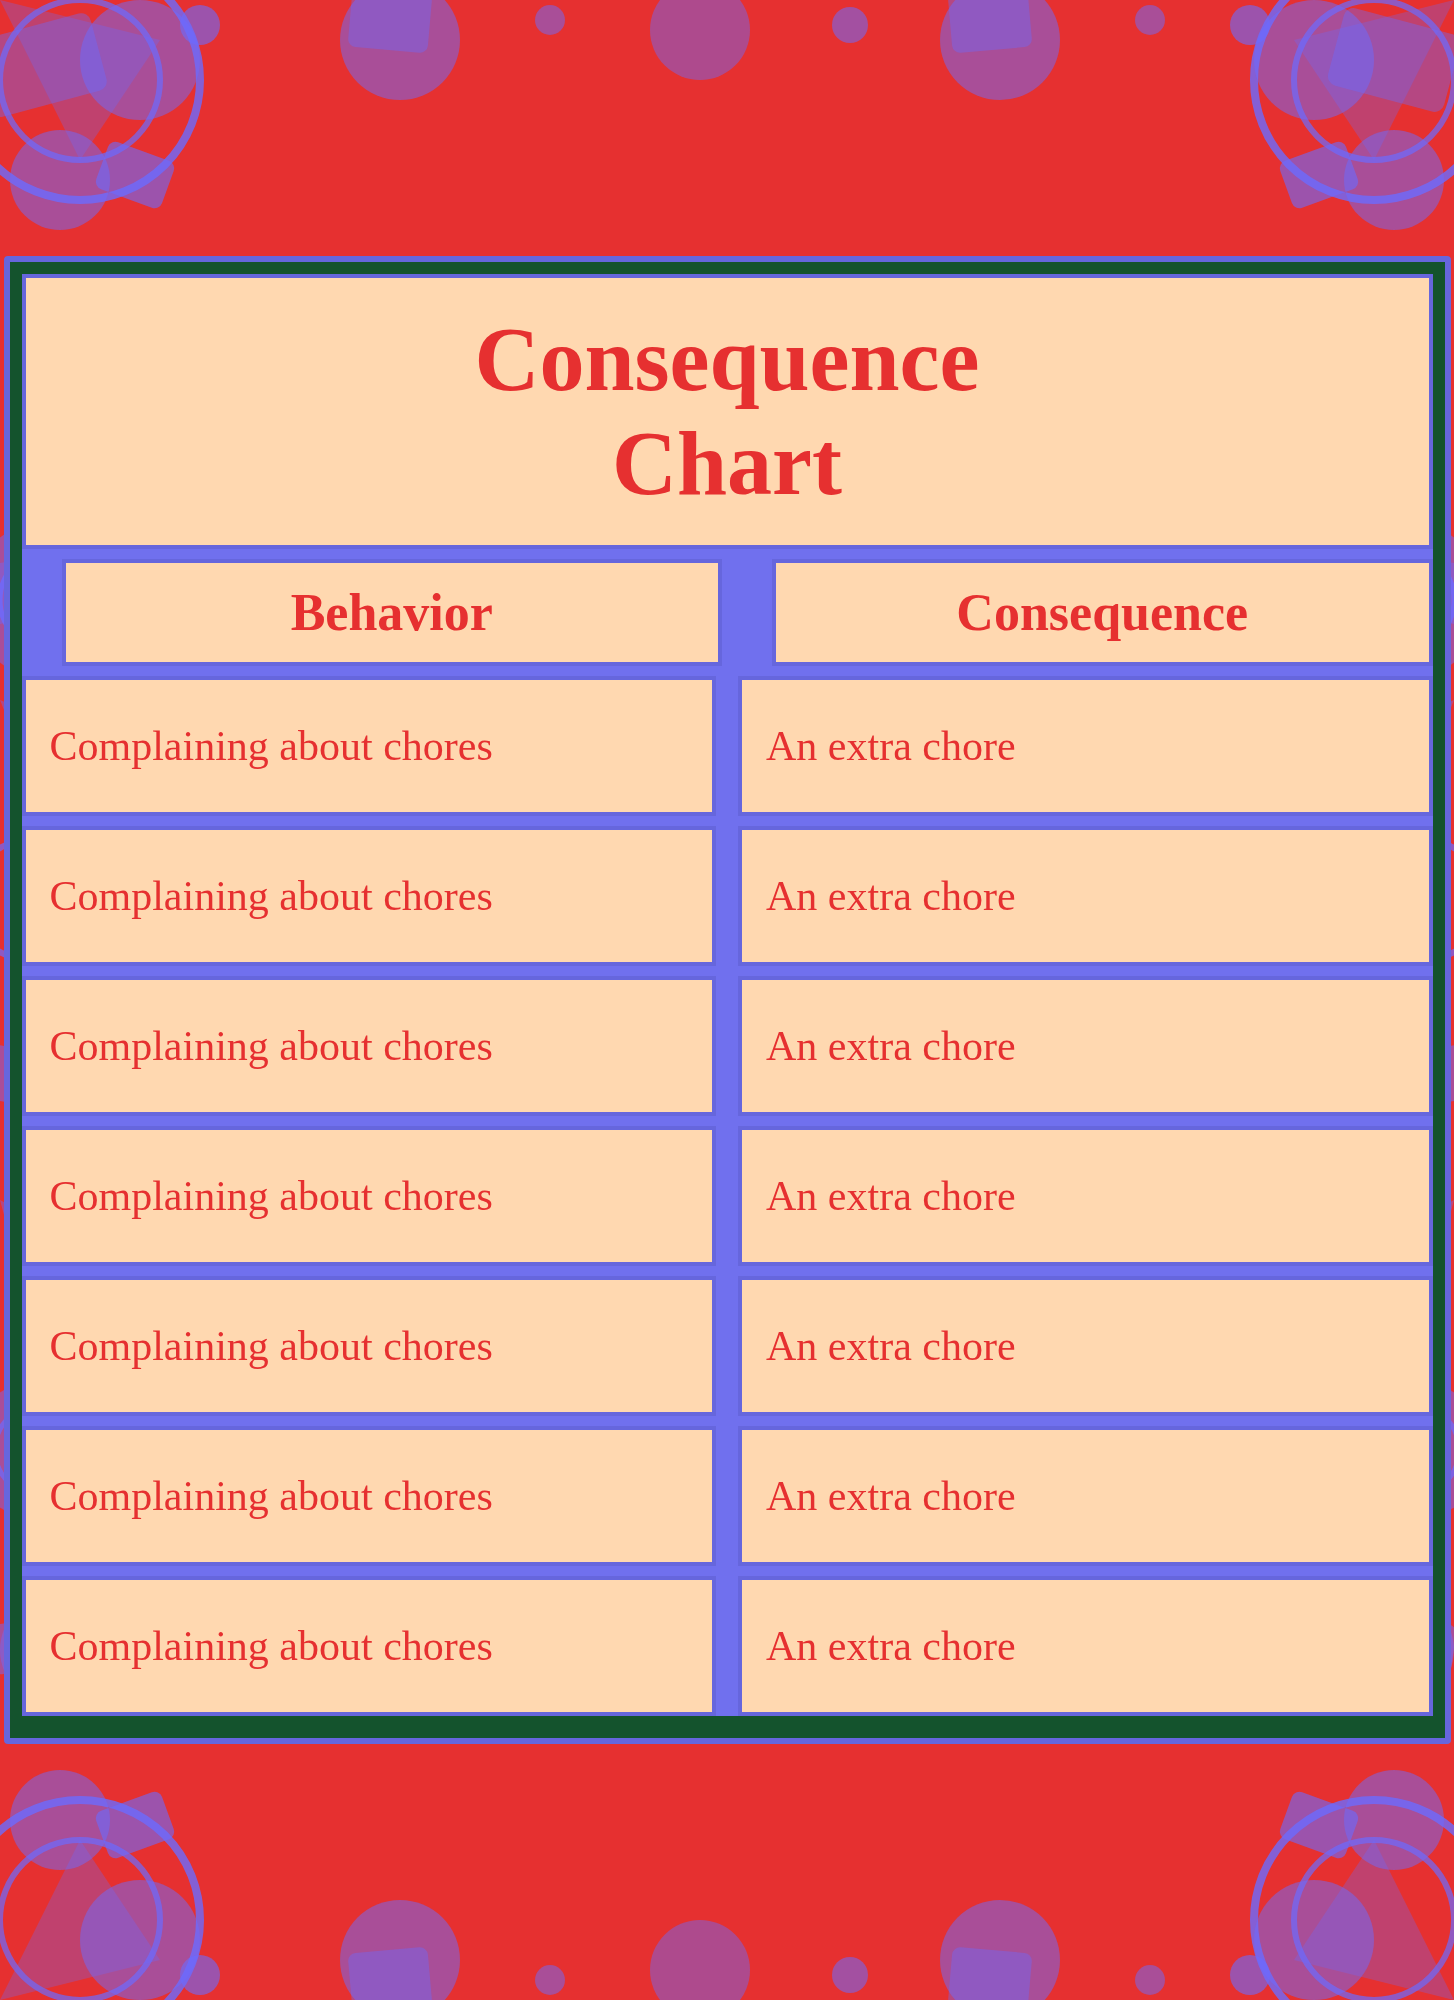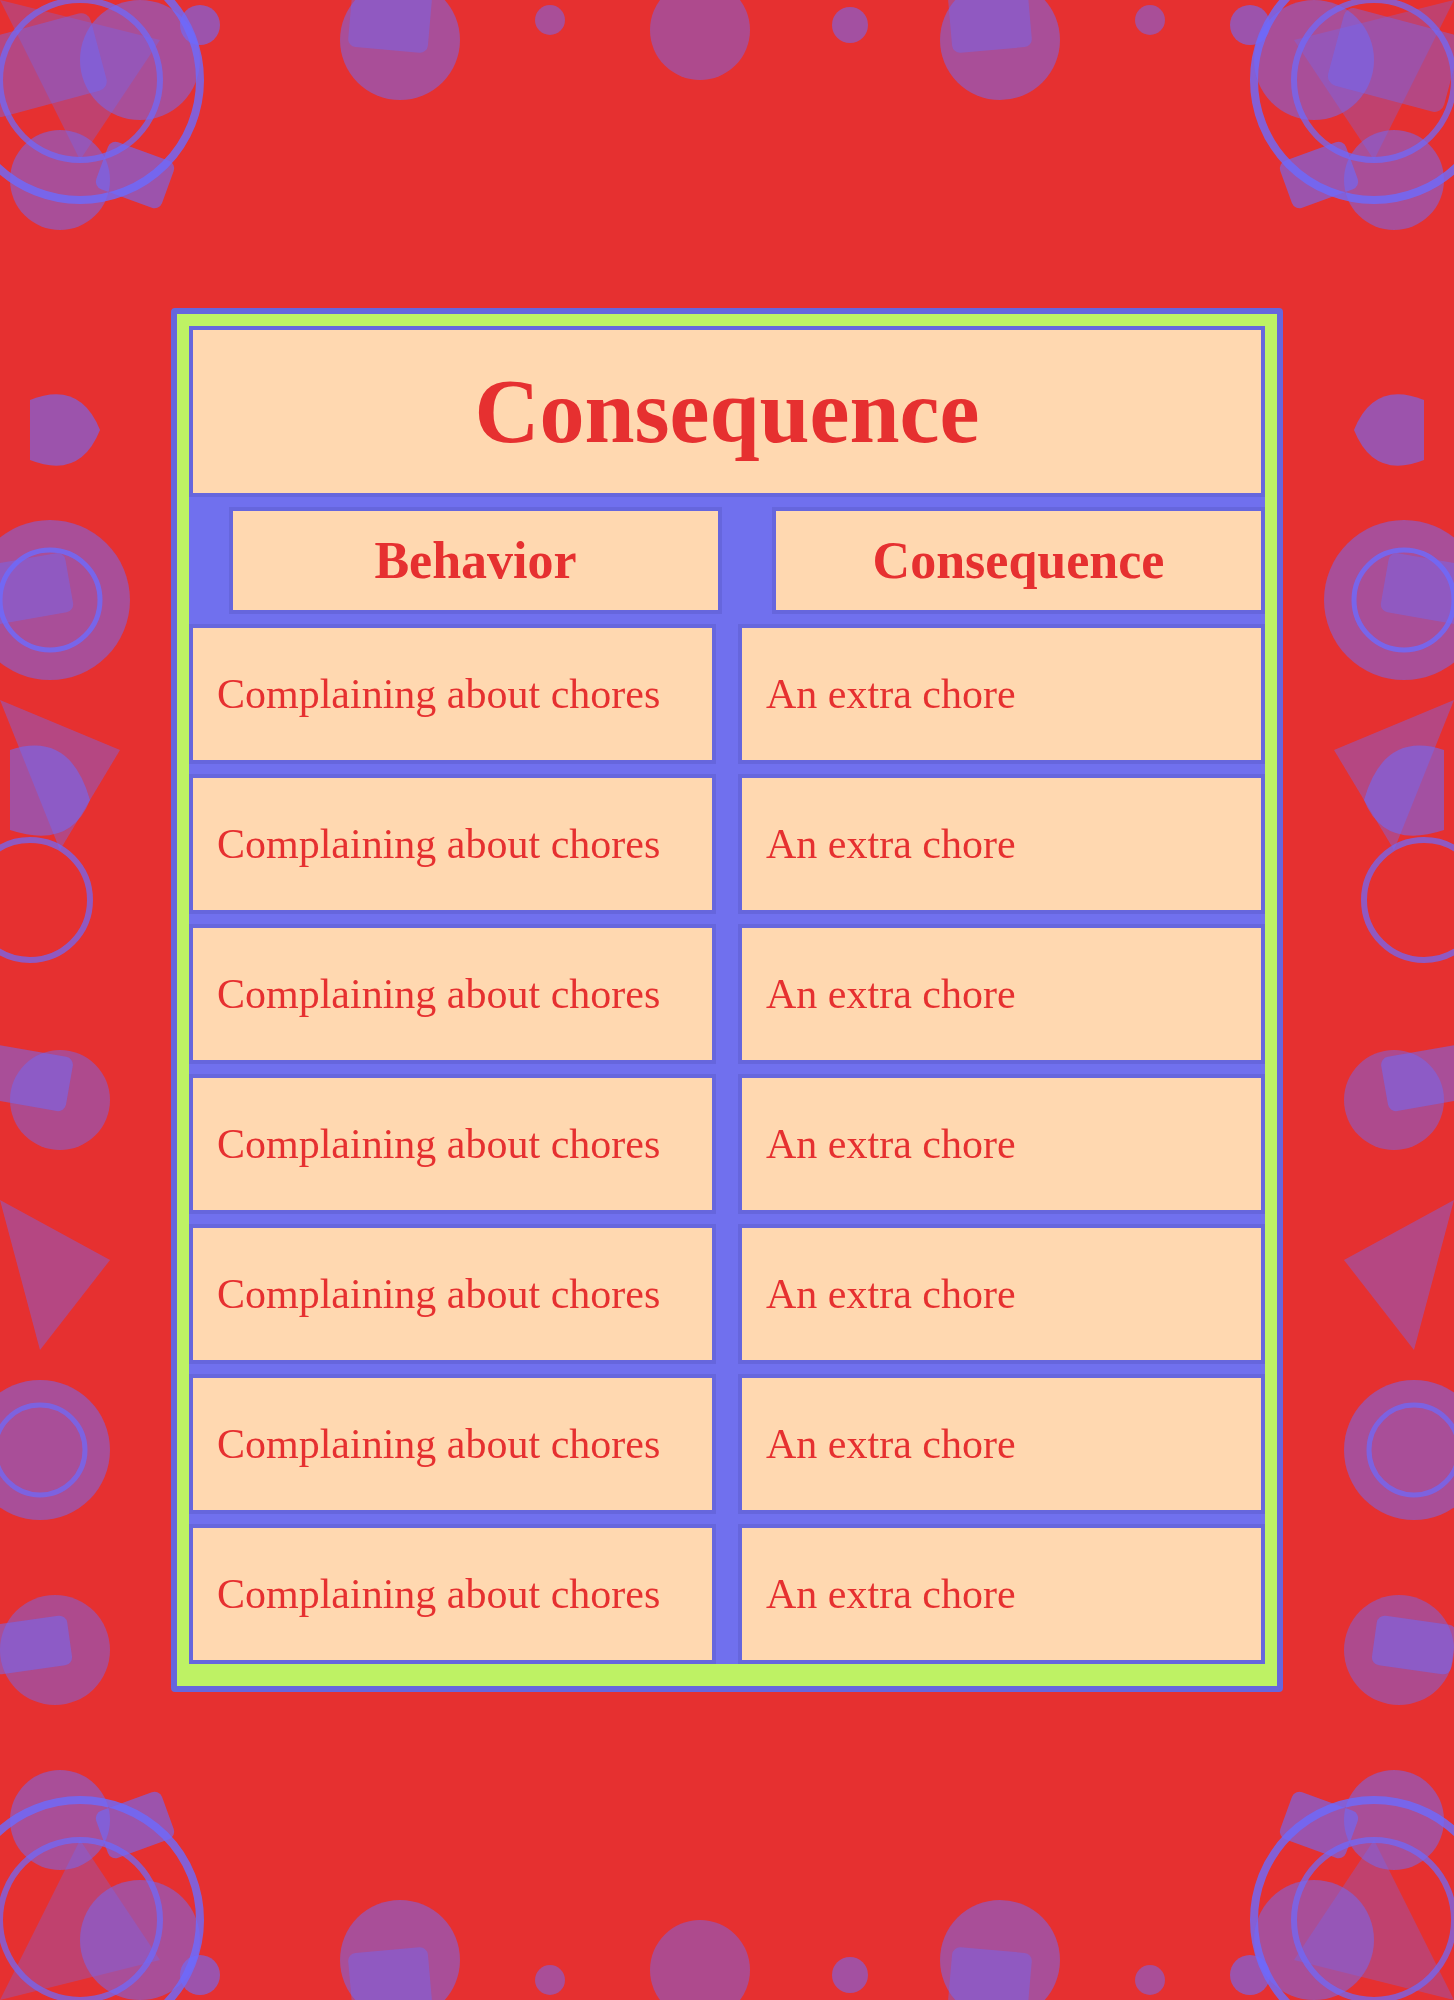--- a/index.html
+++ b/index.html
@@ -22,22 +22,22 @@
       position: relative;
       background-color: #cc2222;
       display: flex;
       align-items: center;
       justify-content: center;
     }
 
     .main-content {
       position: relative;
       z-index: 10;
-      width: 1112px;
-      background-color: #bef264;
+      width: 1447px;
+      background-color: #14532d;
       padding: 12px;
       border: 6px solid #6666dd;
       border-radius: 4px;
     }
 
     .inner-content {
       background-color: #7070ee;
       padding: 0;
     }
 
@@ -207,20 +207,21 @@
     <circle cx="1150" cy="1980" r="15" fill="#6b6bff" opacity="0.5"></circle>
     <circle cx="1250" cy="1975" r="20" fill="#6b6bff" opacity="0.6"></circle>
   </svg>
 
   <div class="main-content">
     <div class="inner-content">
 
       <div class="title-box">
         <div class="title-text">
           <span>Consequence</span><br>
+          <span>Chart</span>
         </div>
       </div>
 
       <div class="header-row">
         <div class="header-cell">
           <span class="header-text">Behavior</span>
         </div>
         <div class="header-cell">
           <span class="header-text">Consequence</span>
         </div>

